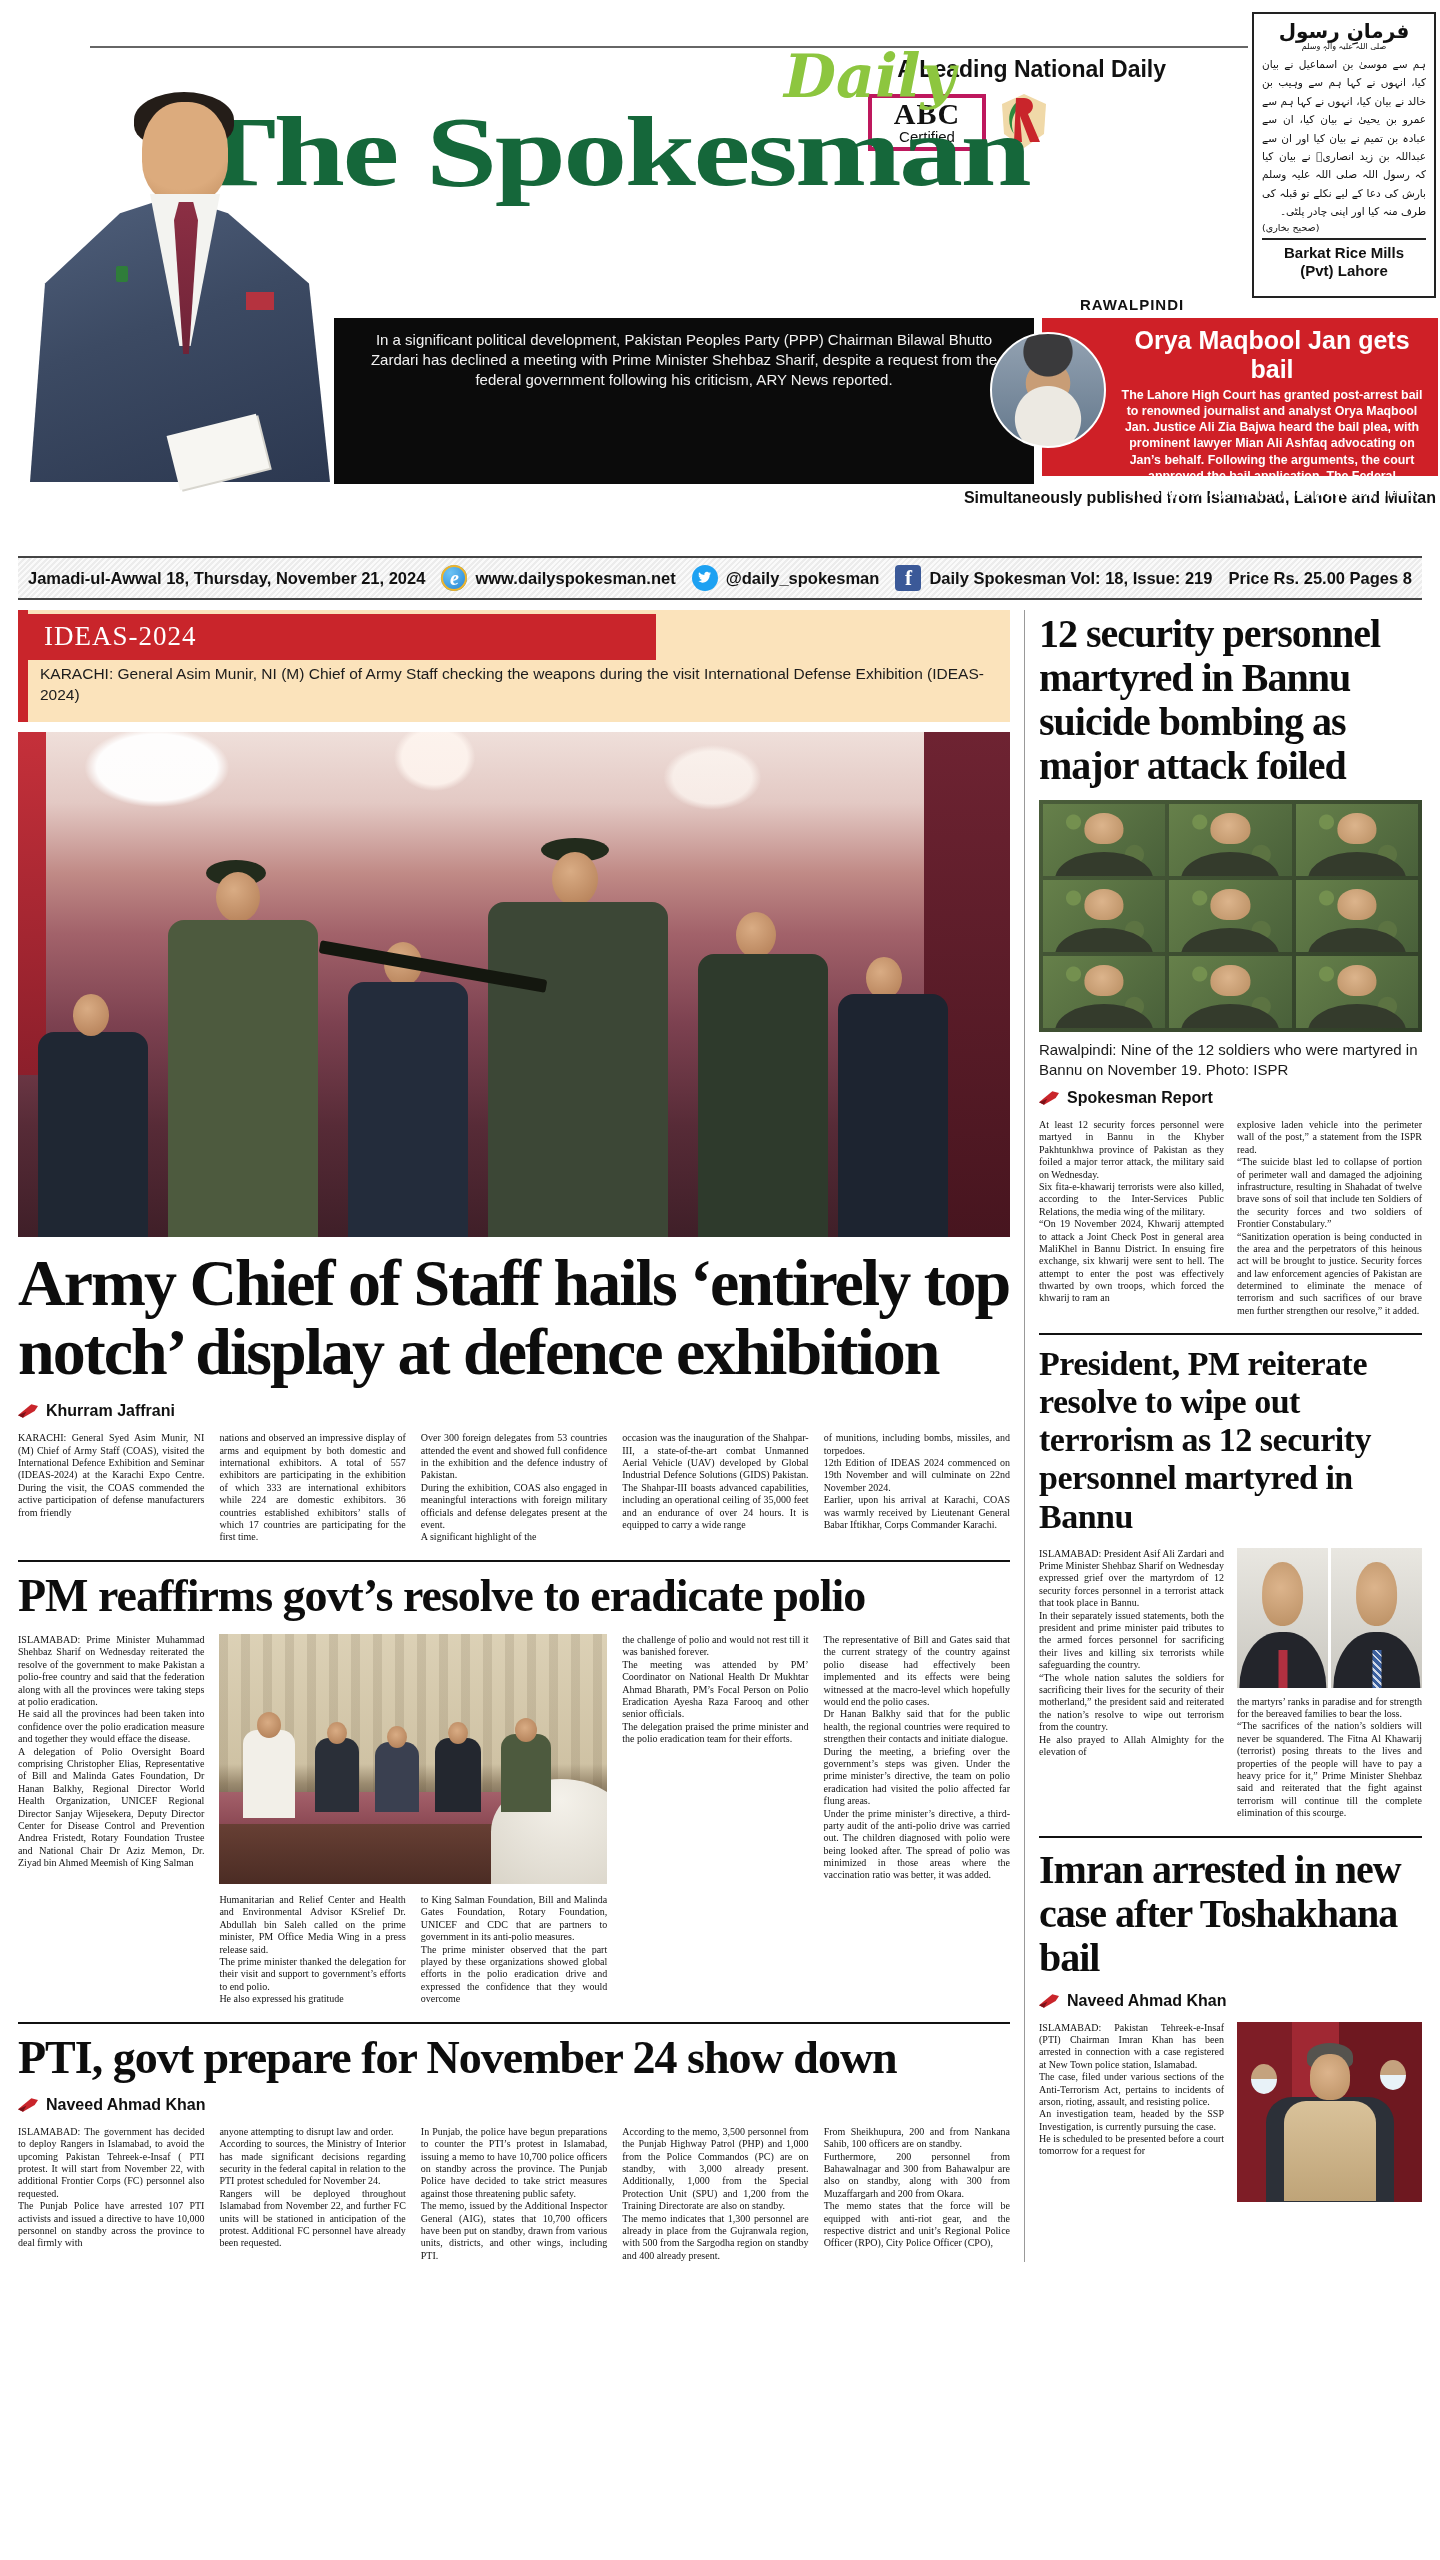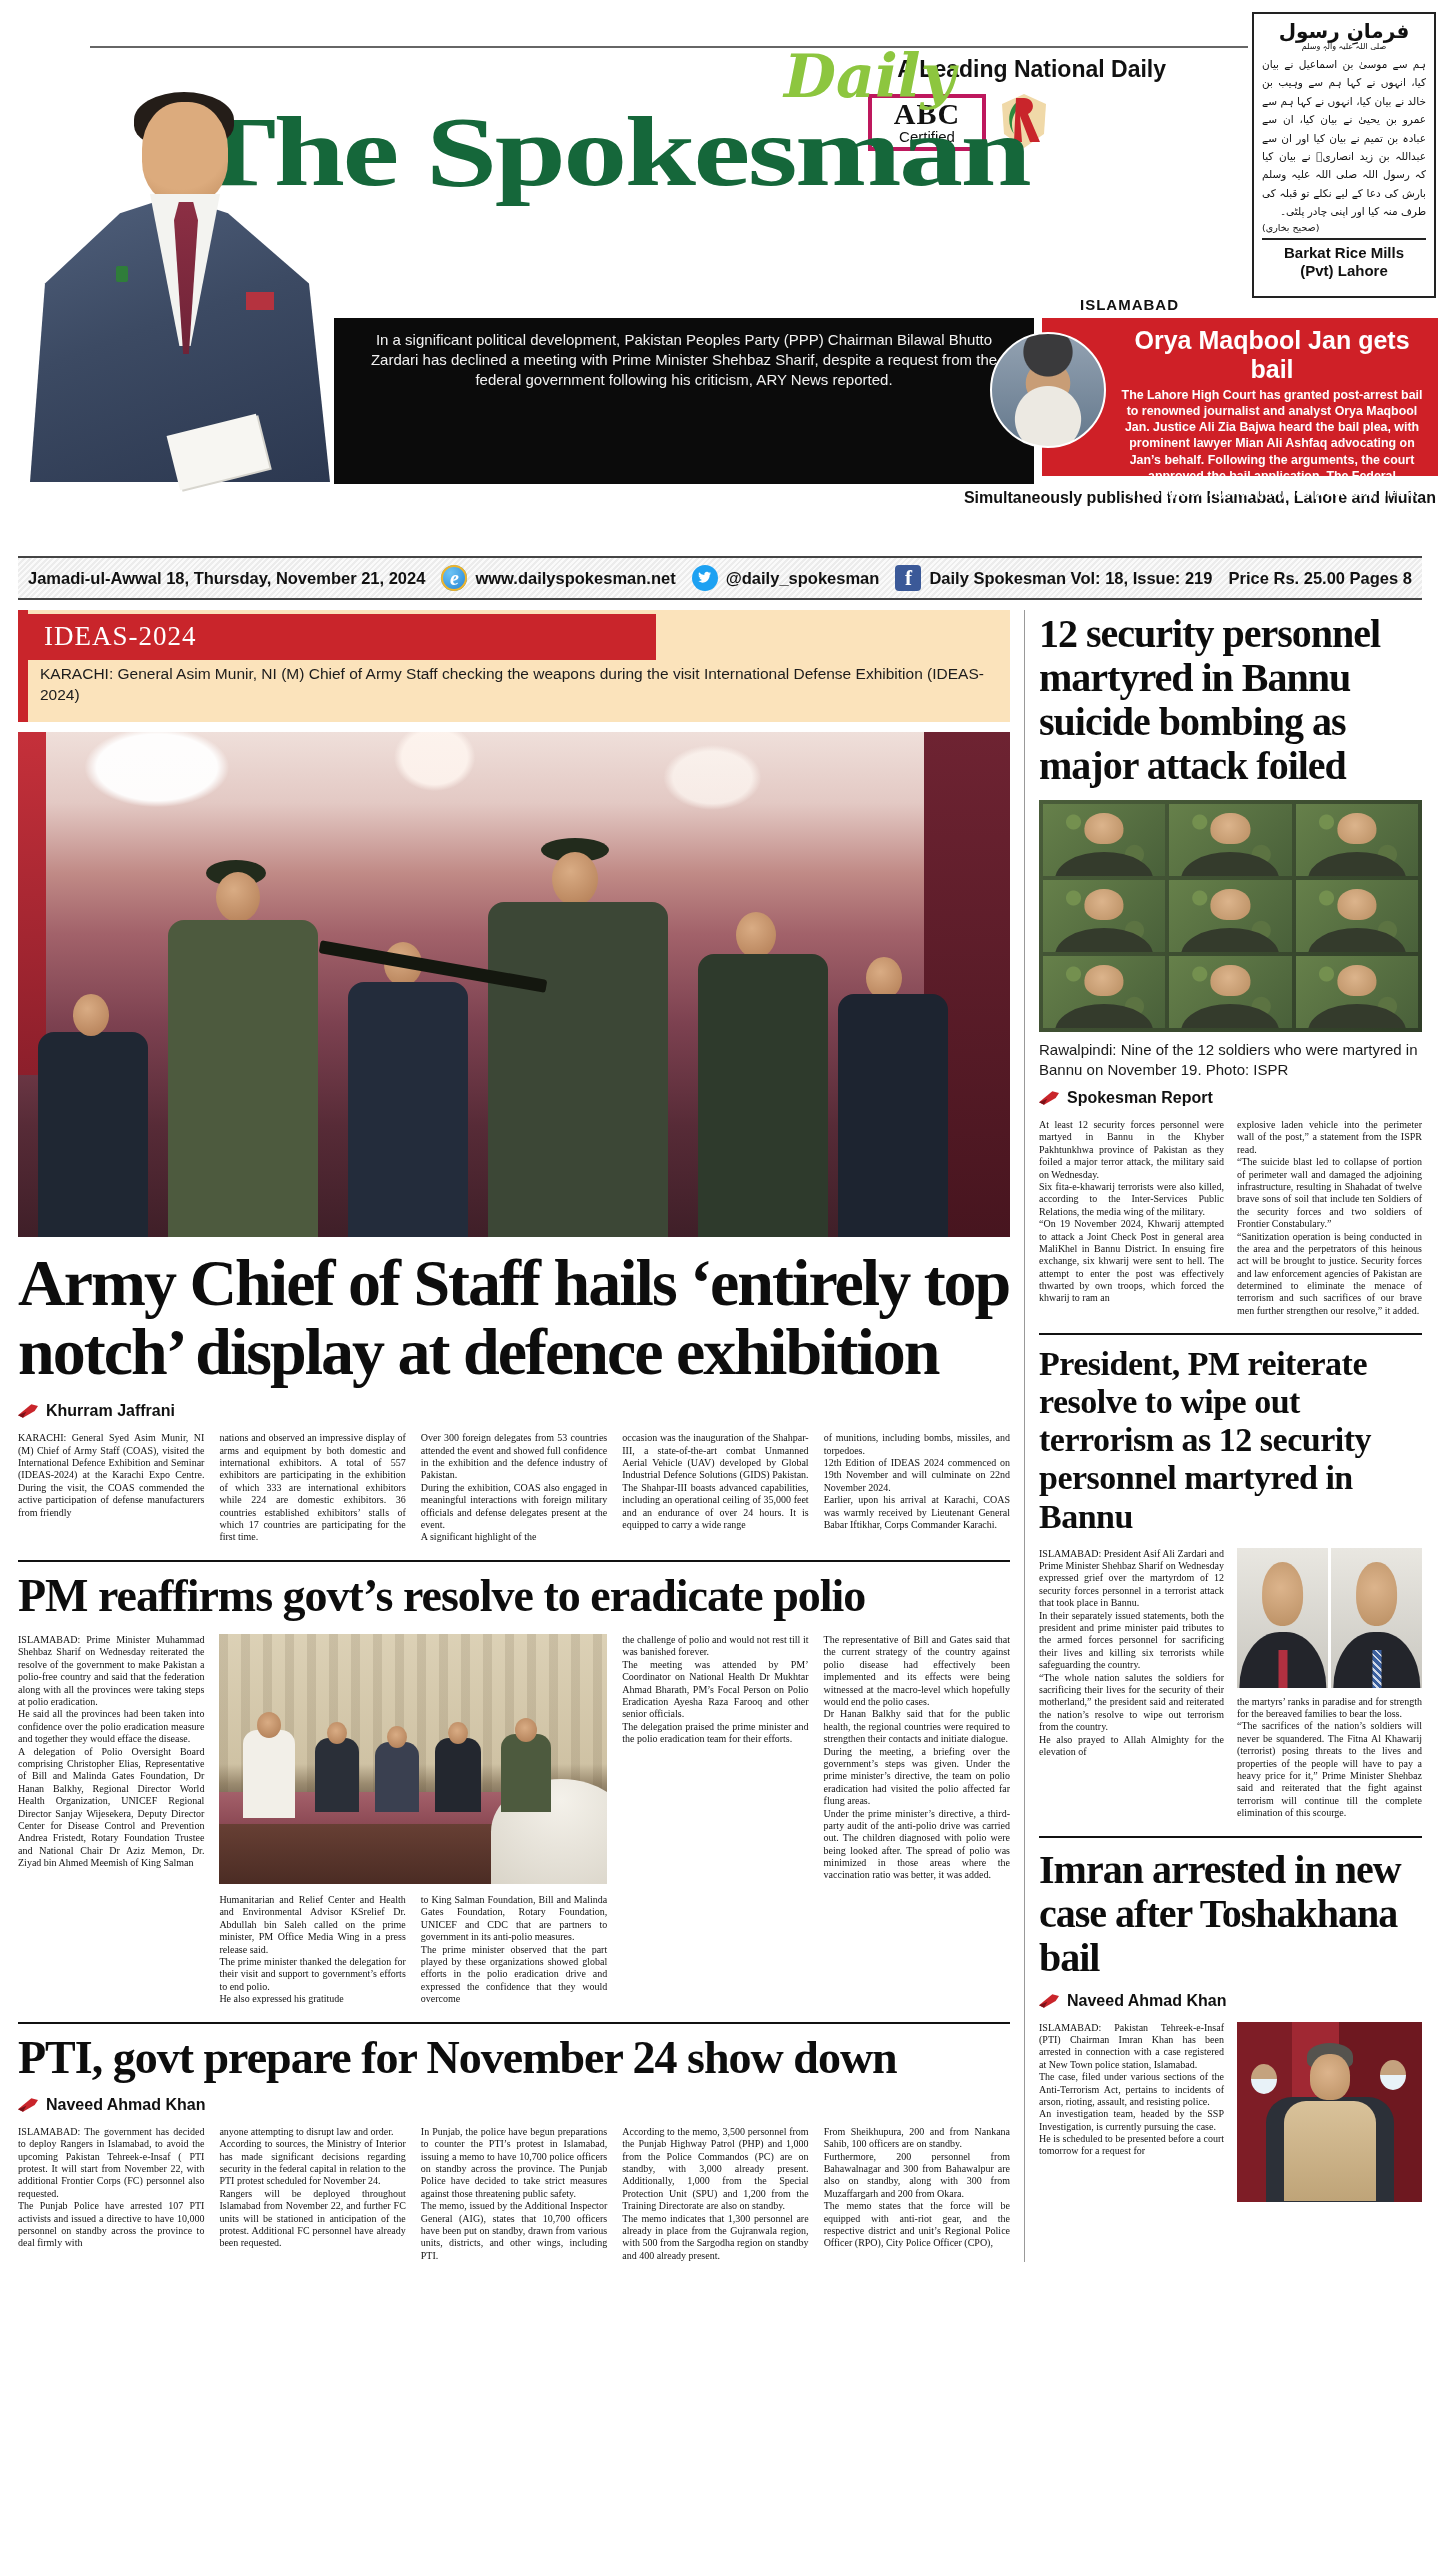--- a/index.html
+++ b/index.html
@@ -176,21 +176,21 @@
       <div class="abc-bottom">Certified</div>
     </div>
     <svg class="apns-logo" viewBox="0 0 60 62">
       <path class="apns-green" d="M30 4 L52 14 L50 44 L30 58 L10 44 L8 14 Z"></path>
       <path class="apns-mark" d="M26 10 C14 16 12 34 20 44 C14 30 22 16 34 12 Z"></path>
       <path class="apns-r" d="M22 8 L30 8 C40 8 42 20 34 24 L46 52 L36 52 L26 26 L28 52 L20 52 Z"></path>
     </svg>
 
     <div class="daily-script">Daily</div>
     <div class="main-title">The Spokesman</div>
-    <div class="rawalpindi">ISLAMABAD</div>
+    <div class="rawalpindi">RAWALPINDI</div>
 
     <div class="bilawal-photo">
       <div class="bw-hair"></div>
       <div class="bw-head"></div>
       <div class="bw-suit"></div>
       <div class="bw-shirt"></div>
       <div class="bw-tie"></div>
       <div class="bw-pocket"></div>
       <div class="bw-pin"></div>
       <div class="bw-papers"></div>

